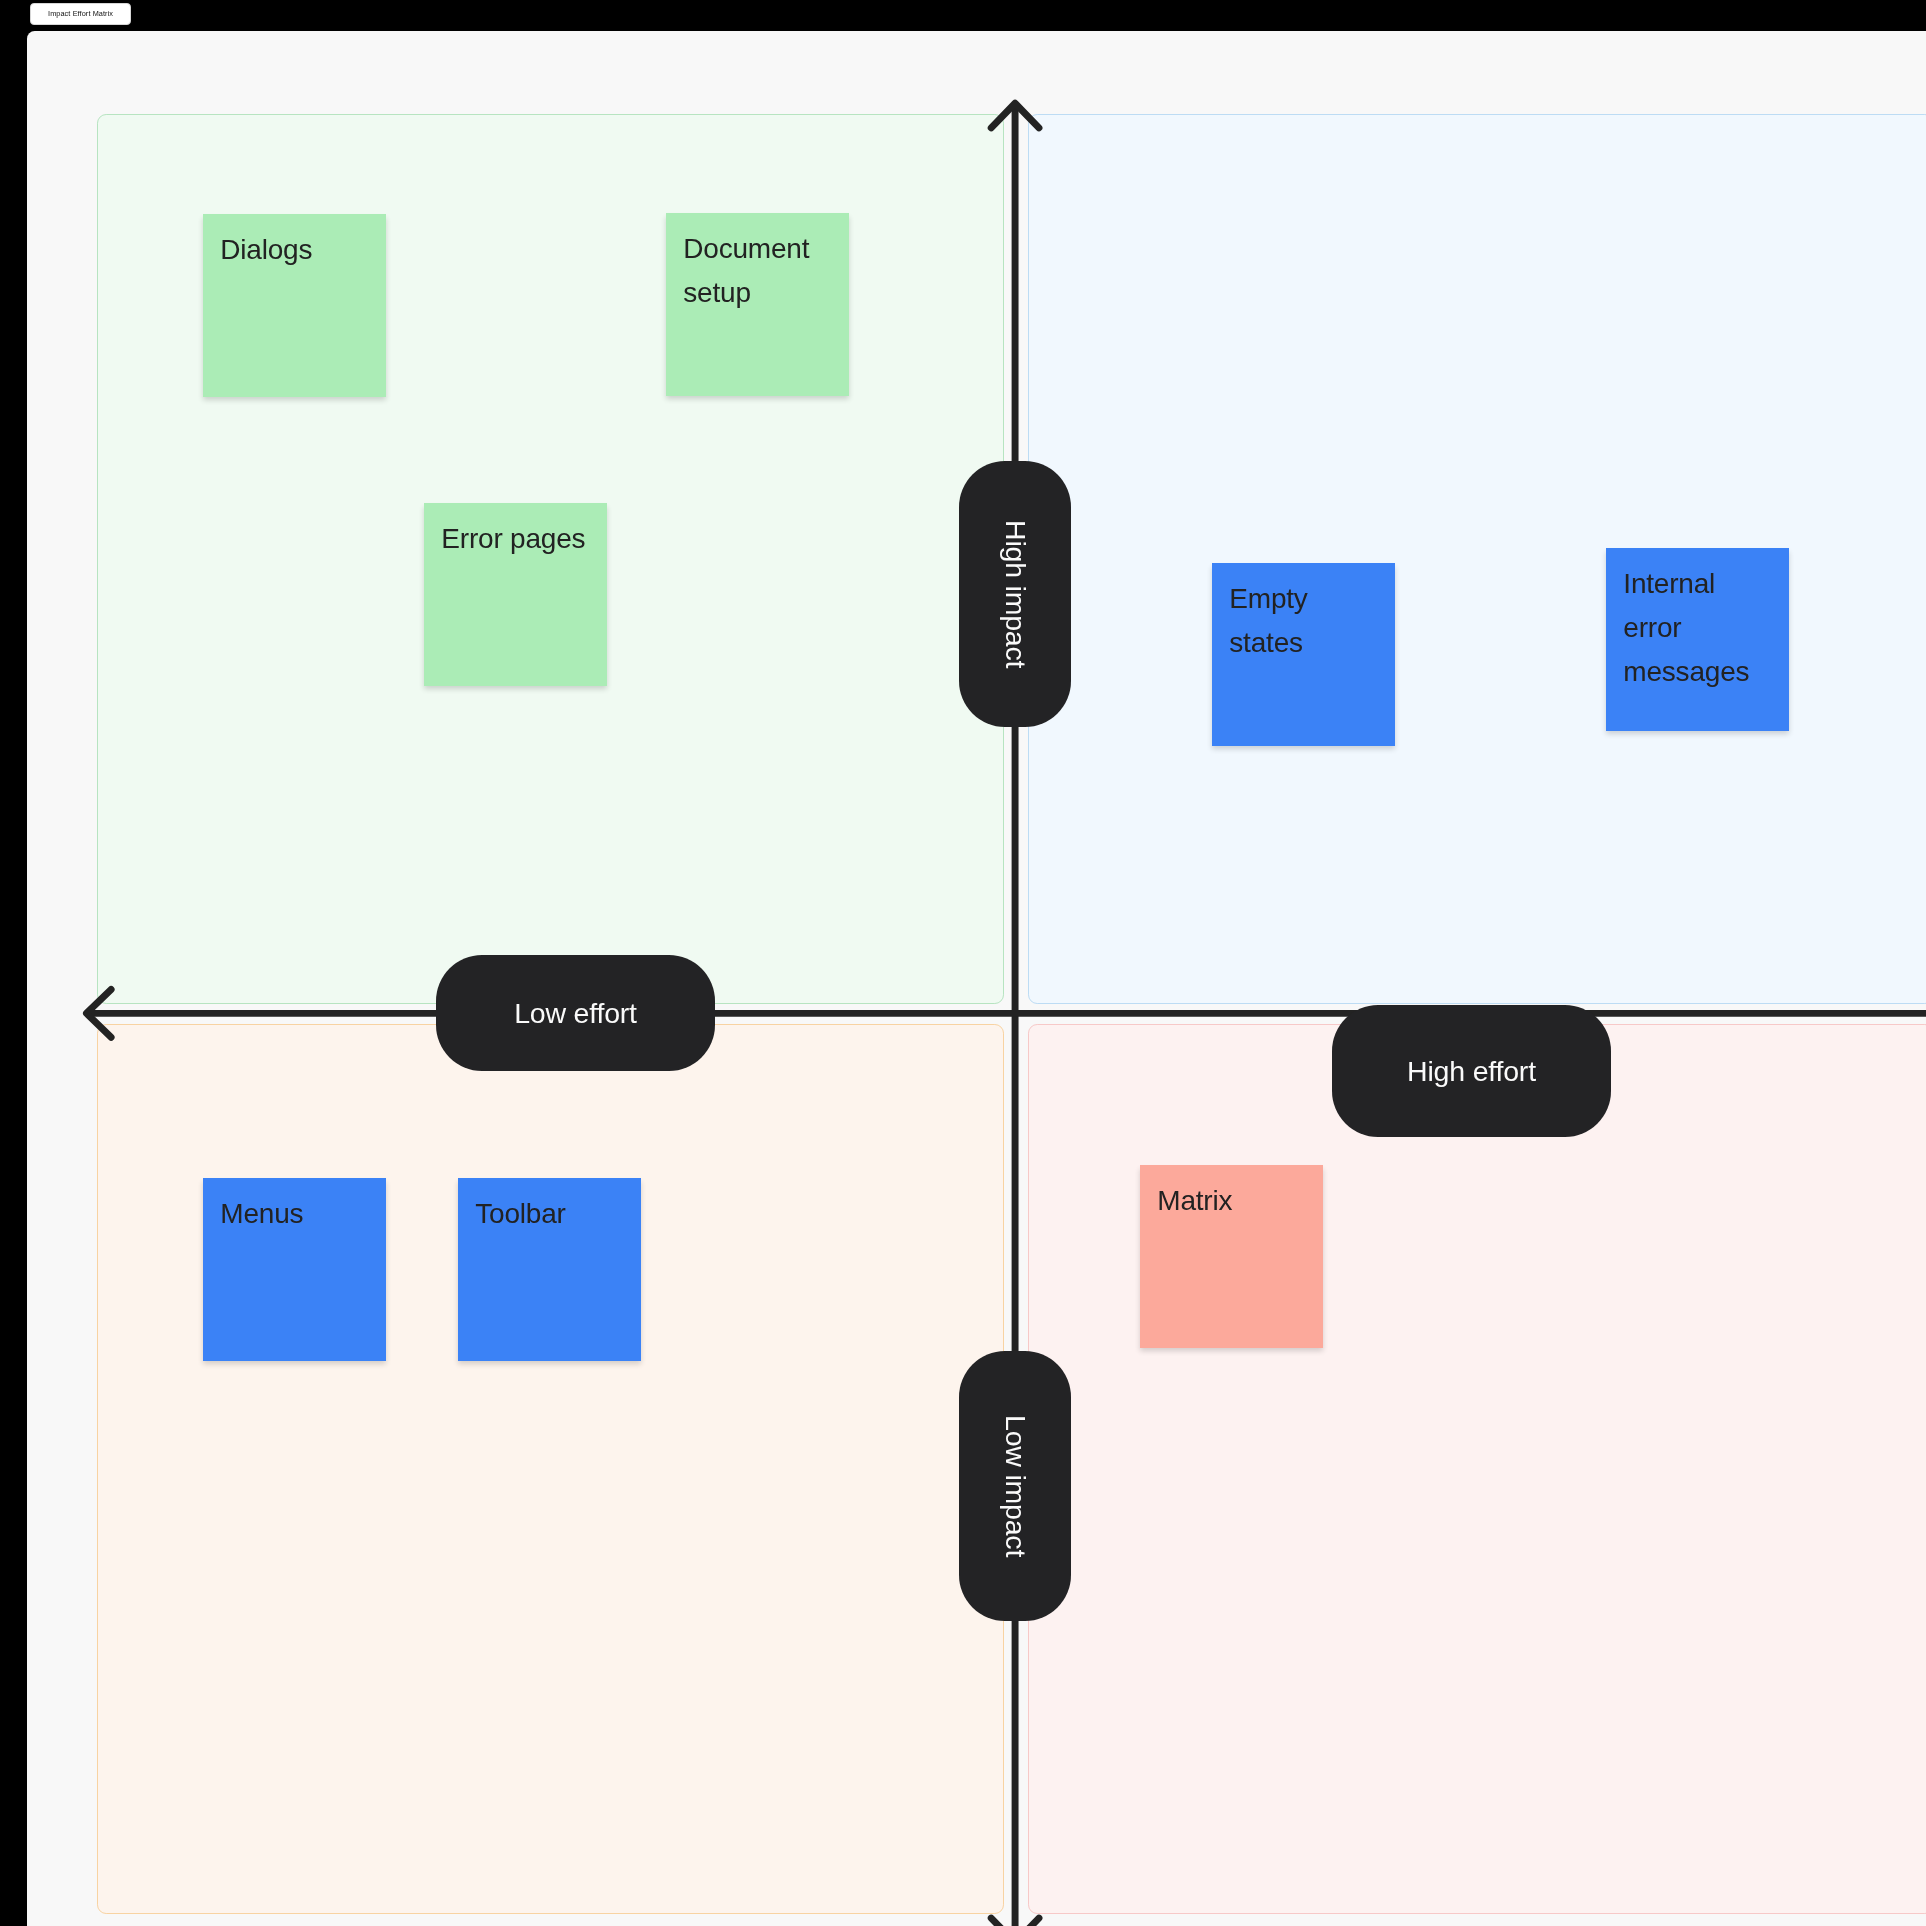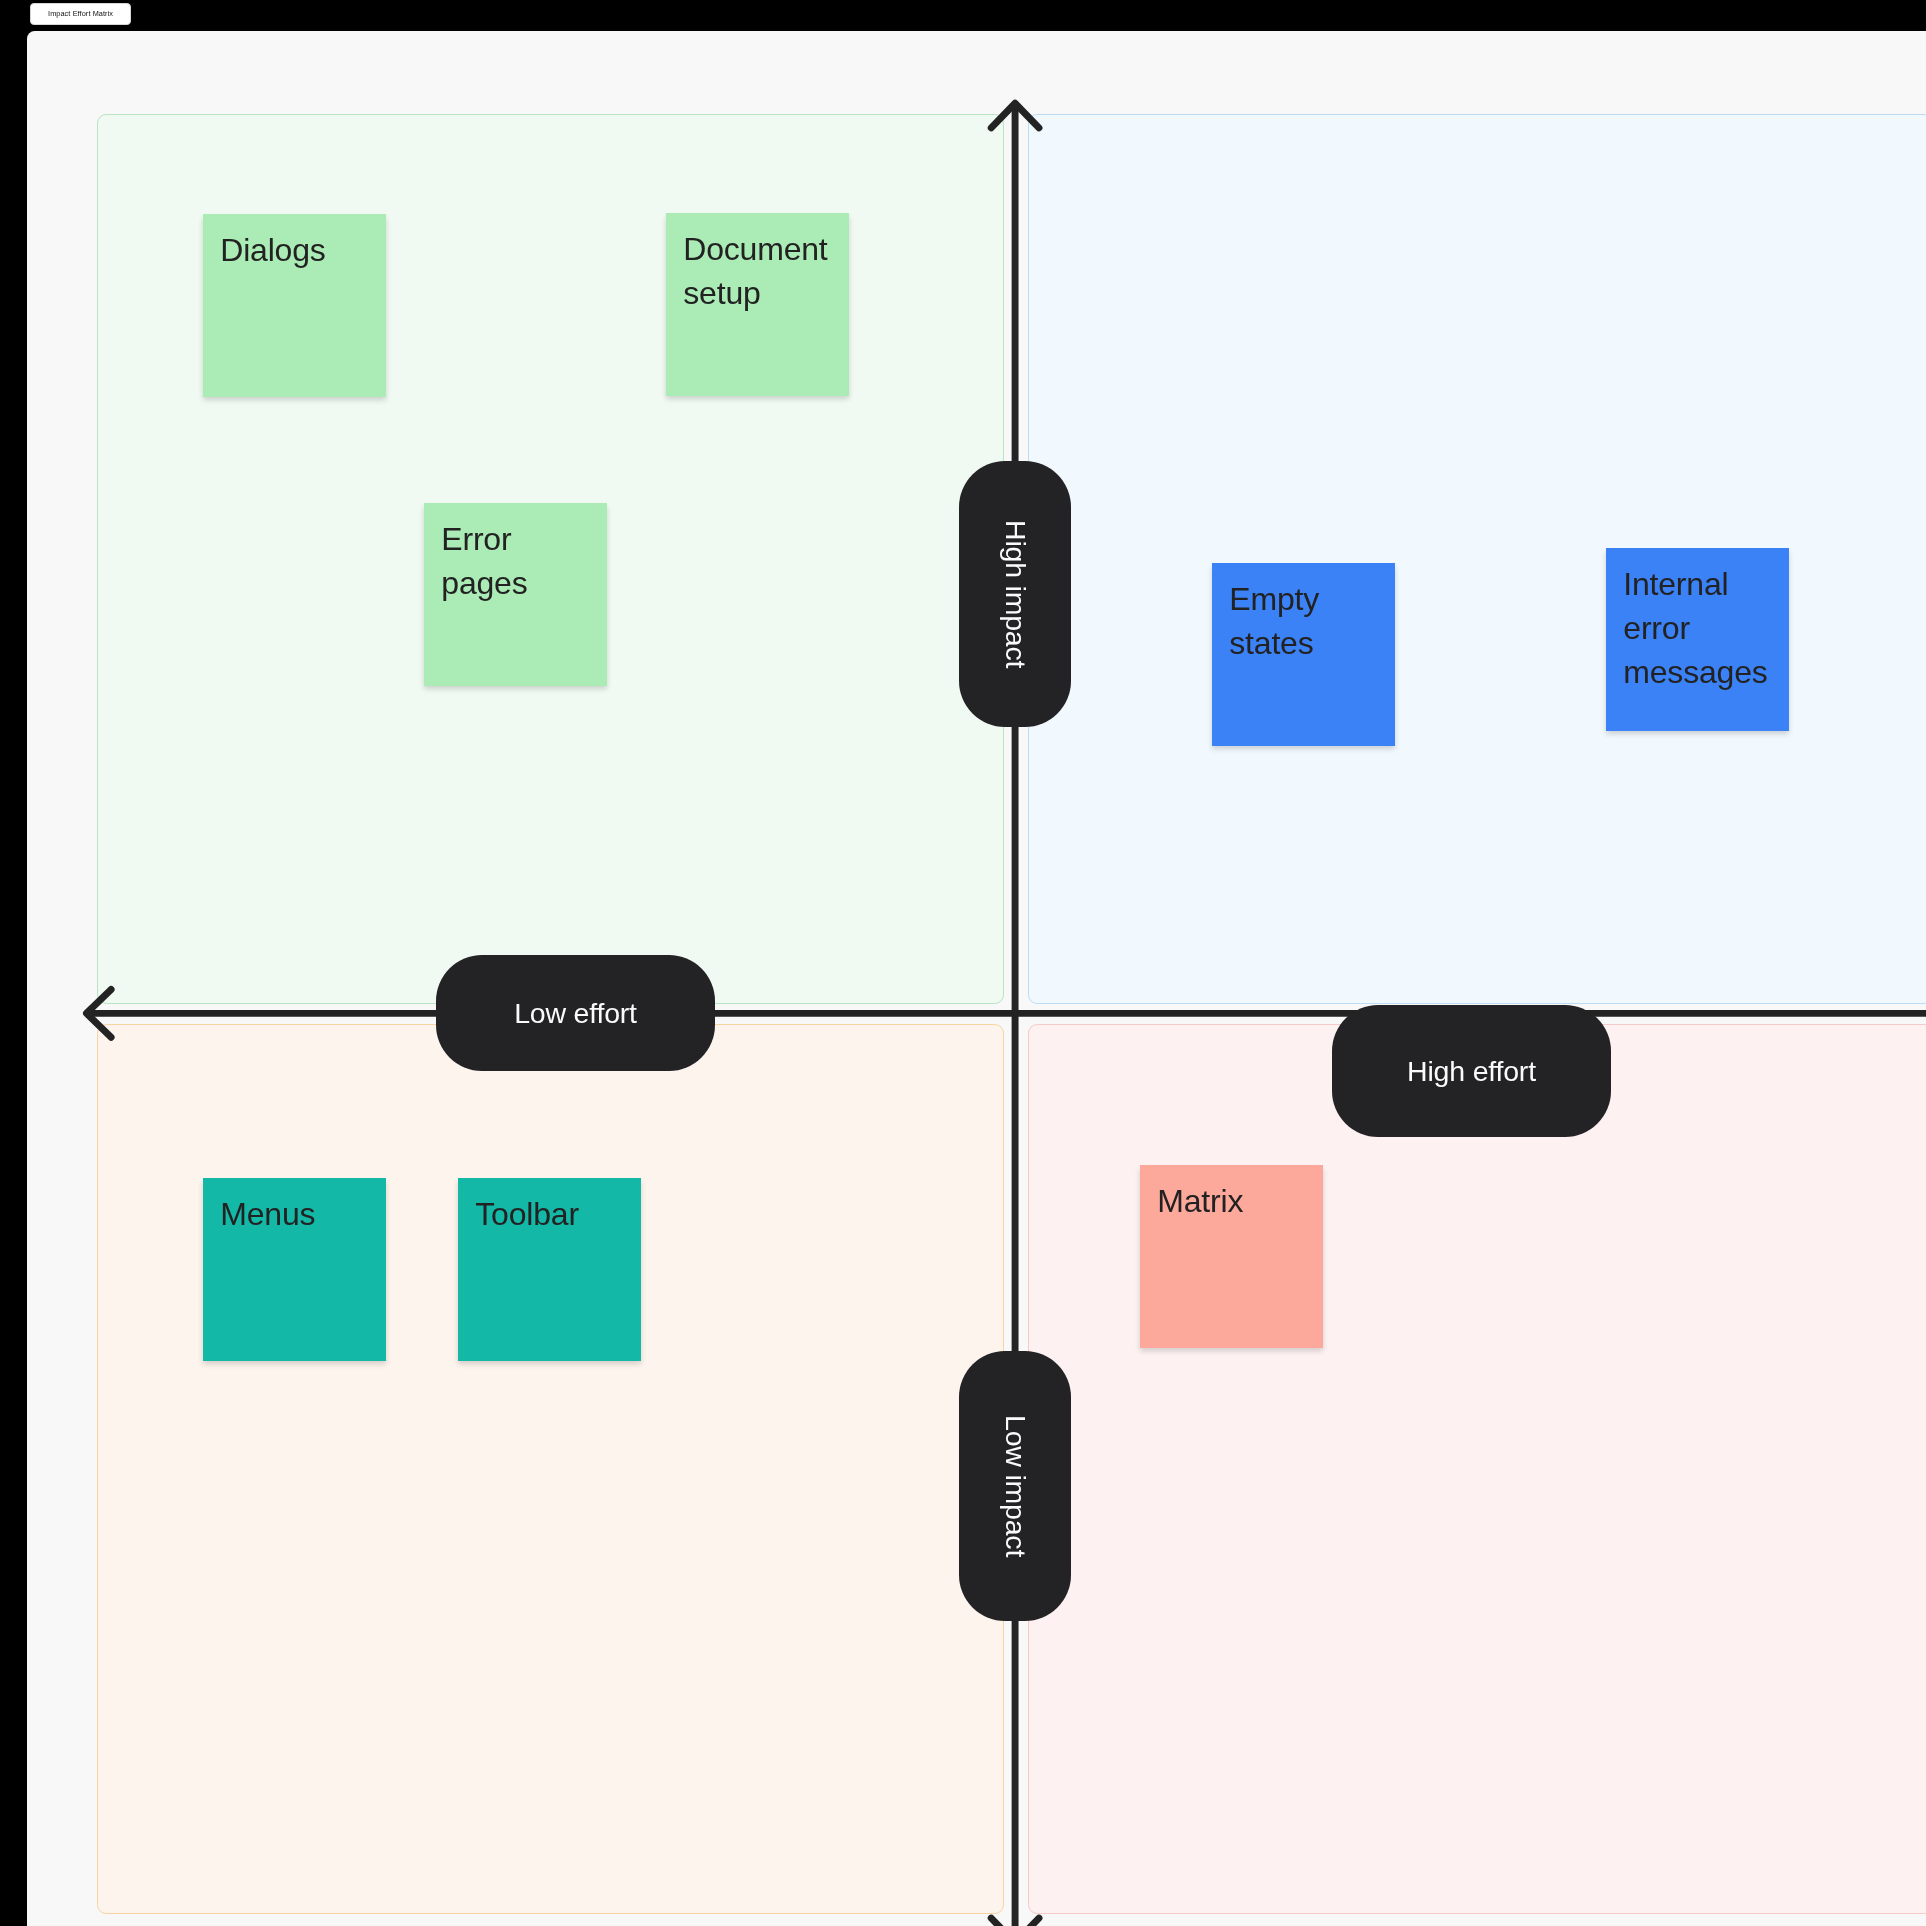--- a/index.html
+++ b/index.html
@@ -40,27 +40,27 @@
   }
   .pill-v{writing-mode:vertical-rl;}
   .pill-high-impact{left:959px;top:461px;width:112px;height:266px;}
   .pill-low-impact{left:959px;top:1351px;width:112px;height:270px;}
   .pill-low-effort{left:436px;top:955px;width:279px;height:116px;}
   .pill-high-effort{left:1332px;top:1005px;width:279px;height:132px;align-items:center;}
   
   .note{
     position:absolute;width:183px;height:183px;
     padding:14px 17.3px;box-sizing:border-box;
-    font-size:32px;line-height:44px;letter-spacing:-0.2px;color:#222222;
+    font-size:28px;line-height:44px;letter-spacing:-0.2px;color:#222222;
     box-shadow:0 3.5px 5.4px rgba(0,0,0,.16);
     z-index:4;overflow:hidden;
   }
   .note-green{background:#abecb6;}
   .note-blue{background:#3b82f6;}
-  .note-orange{background:#14b8a6;}
+  .note-orange{background:#3b82f6;}
   .note-pink{background:#fca99b;}
   .n-dialogs{left:203px;top:214px;}
   .n-docsetup{left:666px;top:213px;}
   .n-errorpages{left:424px;top:503px;}
   .n-emptystates{left:1212px;top:563px;}
   .n-internalerr{left:1606px;top:548px;}
   .n-menus{left:203px;top:1178px;}
   .n-toolbar{left:458px;top:1178px;}
   .n-emails{left:1140px;top:1165px;}
 </style>

